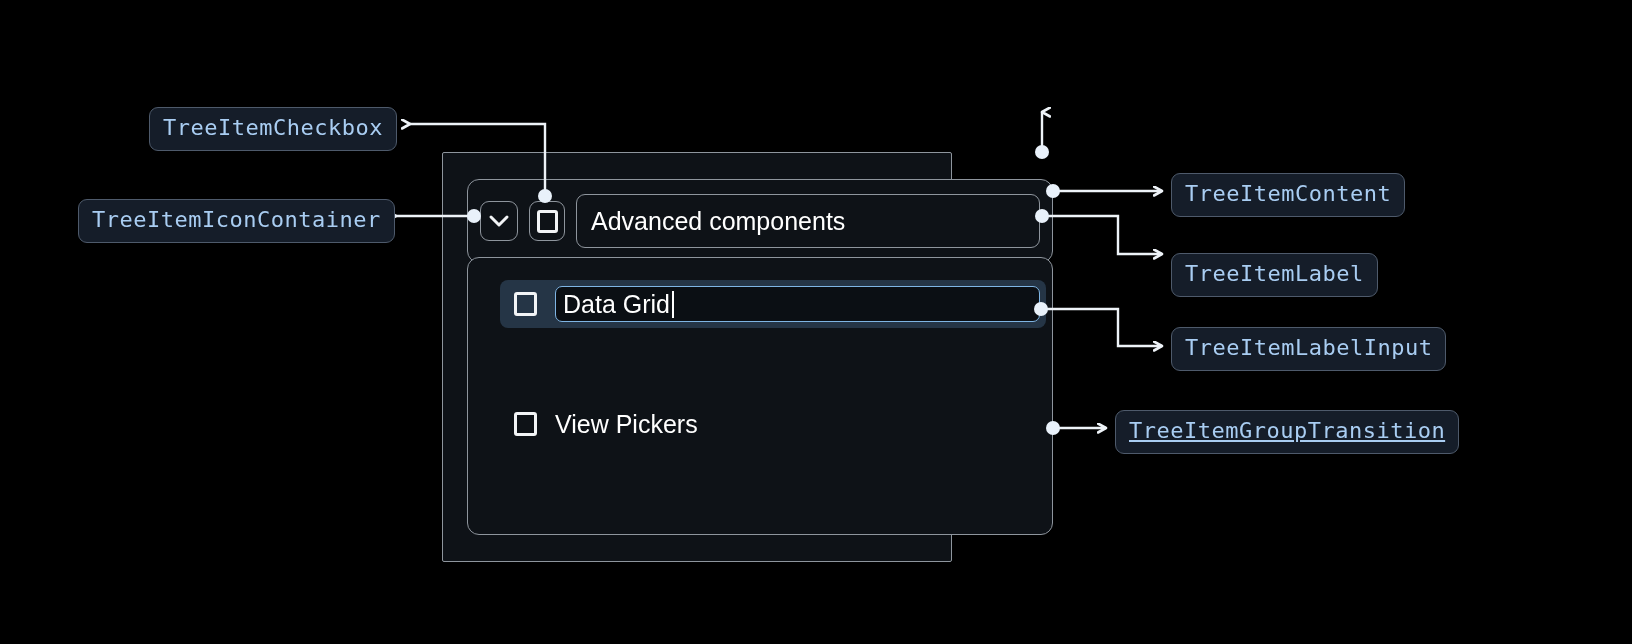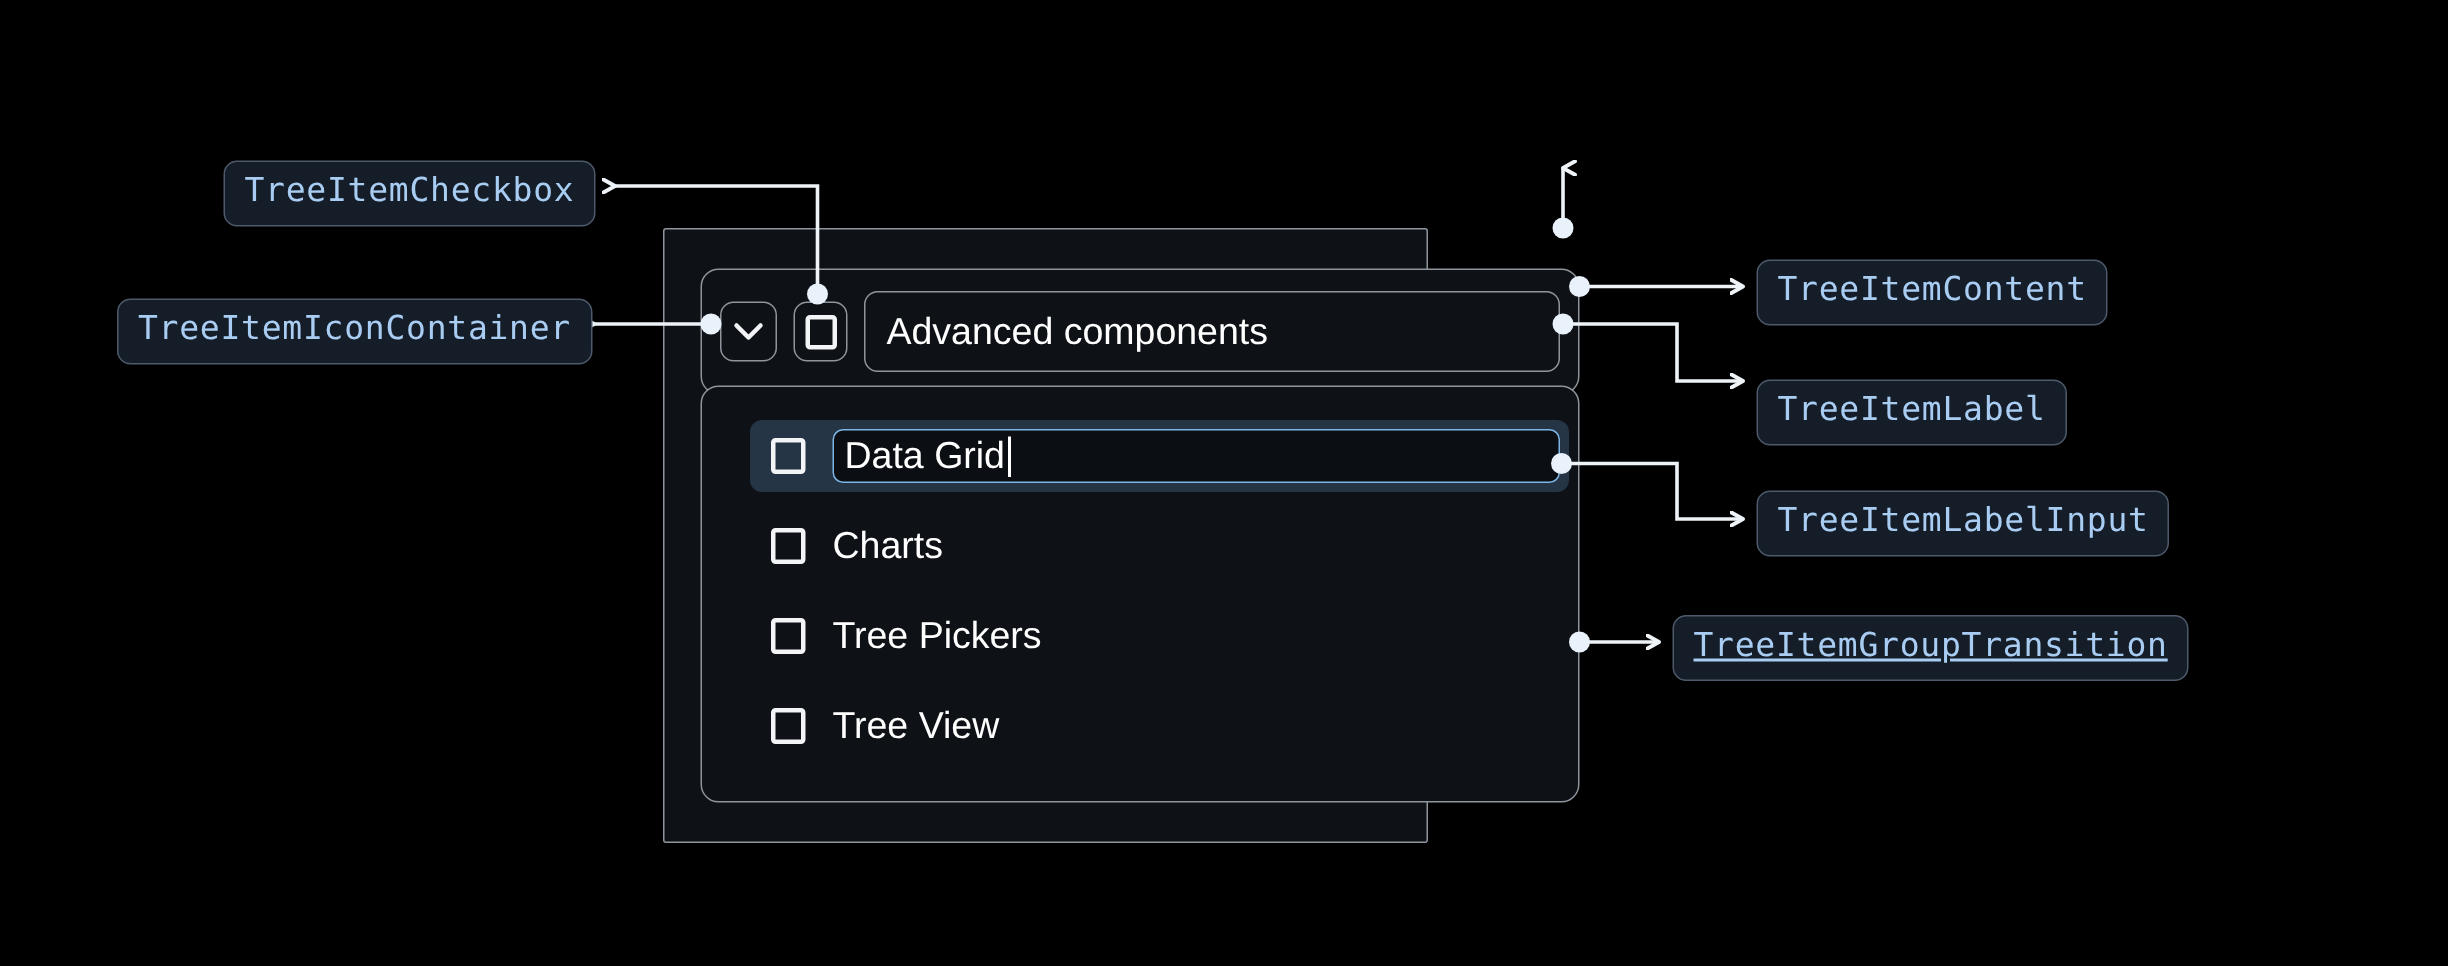--- a/index.html
+++ b/index.html
@@ -94,34 +94,26 @@
     <div id="group-transition">
 
       <div class="tree-row selected" style="top:22px;justify-content:flex-end;">
         <span class="row-cb"></span>
         <span id="label-input">
           <span>Data Grid</span>
           <span class="caret"></span>
         </span>
       </div>
 
-      <div class="tree-row" style="top:82px;">
-        <span class="row-cb"></span>
-        <span class="row-label">Charts</span>
-      </div>
 
       <div class="tree-row" style="top:142px;">
         <span class="row-cb"></span>
-        <span class="row-label">Tree Pickers</span>
+        <span class="row-label">View Pickers</span>
       </div>
 
-      <div class="tree-row" style="top:202px;">
-        <span class="row-cb"></span>
-        <span class="row-label">Tree View</span>
-      </div>
 
     </div>
   </div>
 
   <svg id="wires" viewBox="0 0 1632 644">
     <defs>
       <marker id="arrow-r" markerWidth="11" markerHeight="11" refX="9" refY="5.5" orient="auto" markerUnits="userSpaceOnUse">
         <path d="M1 1 L9 5.5 L1 10" fill="none" stroke="#eef3f8" stroke-width="2.6" stroke-linecap="round" stroke-linejoin="round"></path>
       </marker>
       <marker id="arrow-l" markerWidth="11" markerHeight="11" refX="2" refY="5.5" orient="auto" markerUnits="userSpaceOnUse">

